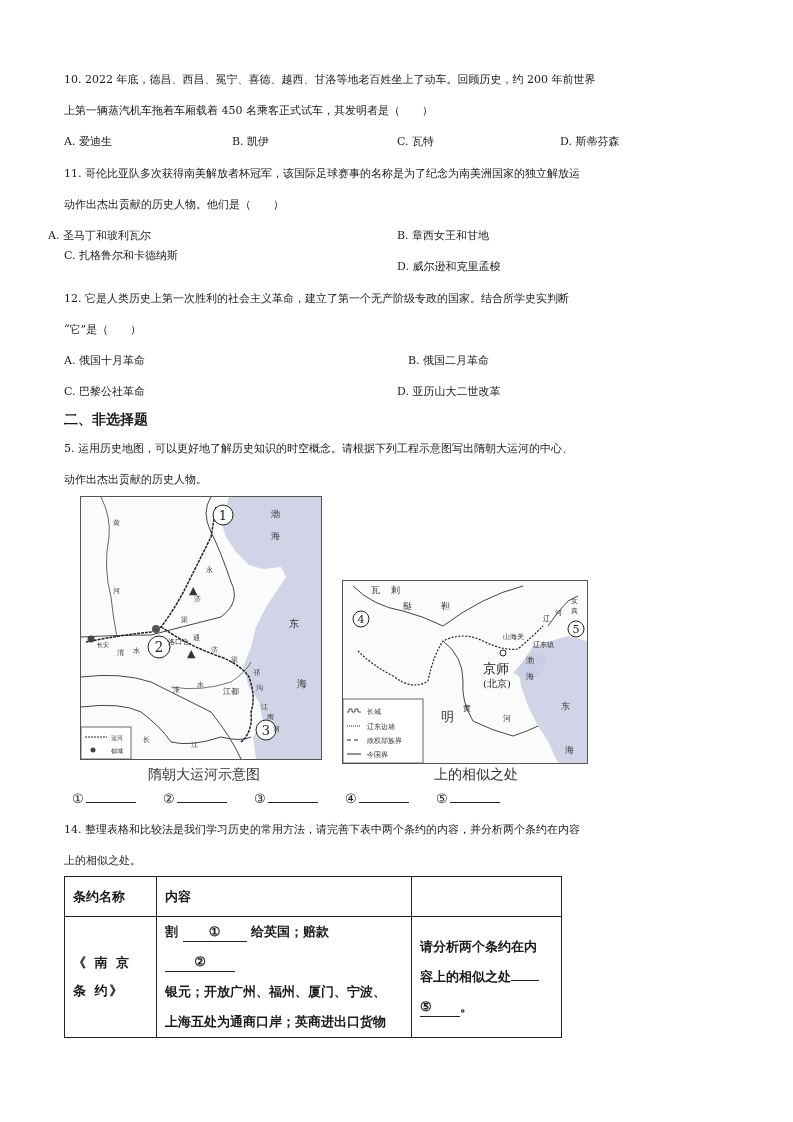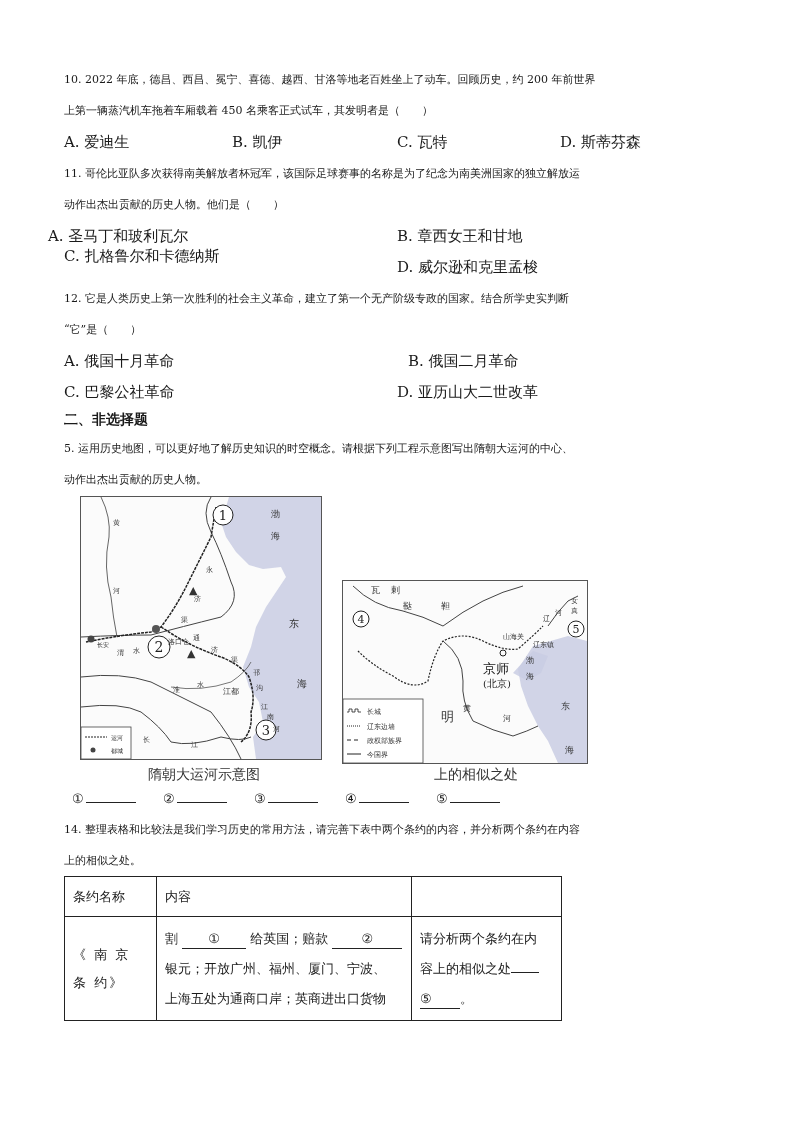--- a/index.html
+++ b/index.html
@@ -1,29 +1,29 @@
 <!DOCTYPE html>
 <html><head>
 <meta charset="utf-8">
 <style>
   html, body { margin: 0; padding: 0; background: #ffffff; }
   body { width: 793px; height: 1122px; position: relative; overflow: hidden;
          font-family: "DejaVu Serif", "Liberation Serif", serif; color: #1a1a1a; }
   .line { position: absolute; left: 64px; font-size: 11px; white-space: nowrap; line-height: 16px; }
-  .opt { position: absolute; font-size: 15px; white-space: nowrap; line-height: 16px; }
+  .opt { position: absolute; font-size: 11px; white-space: nowrap; line-height: 16px; }
   .section { position: absolute; left: 64px; font-size: 14px; font-weight: bold;
              font-family: "DejaVu Sans", "Liberation Sans", sans-serif; }
   .blank { display: inline-block; width: 50px; border-bottom: 1px solid #222; height: 12px; vertical-align: baseline; margin-left: 2px; }
   .ans-item { position: absolute; top: 790px; font-size: 13px; white-space: nowrap; }
   .map { position: absolute; border: 1.5px solid #555; background: #fbfbfb; overflow: hidden; }
   .map svg { display: block; }
   .caption { position: absolute; font-size: 14px; color: #333;
              font-family: "DejaVu Sans", "Liberation Sans", sans-serif; }
   table.treaty { position: absolute; left: 64px; top: 876px; width: 498px;
-                 border-collapse: collapse; font-size: 13px; }
+                 border-collapse: collapse; font-size: 13px; font-weight: bold; }
   table.treaty td { border: 1px solid #222; vertical-align: middle; padding: 0 8px; line-height: 30px; }
   .u { display: inline-block; border-bottom: 1px solid #222; text-align: center; line-height: 18px; }
 </style>
 </head>
 <body>
 
 <div class="line" style="top:72px">10. 2022 年底，德昌、西昌、冕宁、喜德、越西、甘洛等地老百姓坐上了动车。回顾历史，约 200 年前世界</div>
 <div class="line" style="top:103px">上第一辆蒸汽机车拖着车厢载着 450 名乘客正式试车，其发明者是（　　）</div>
 <div class="opt" style="left:64px;top:134px">A.  爱迪生</div>
 <div class="opt" style="left:232px;top:134px">B.  凯伊</div>

